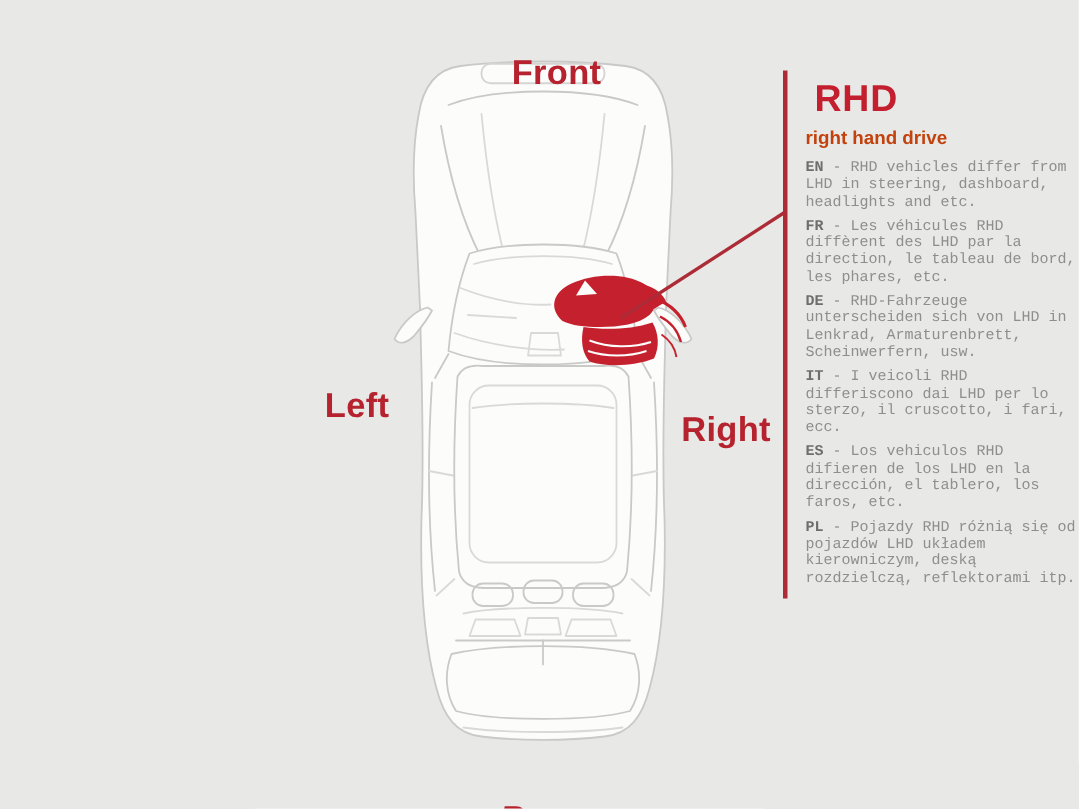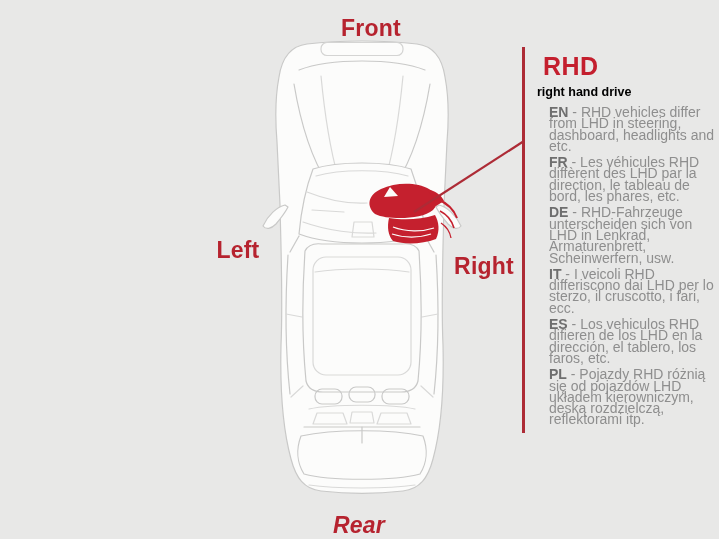--- a/index.html
+++ b/index.html
@@ -13,20 +13,21 @@
   .car-svg{position:absolute;left:0;top:0;width:719px;height:539px;}
 
   .dir-label{
     position:absolute;
     transform:translateX(-50%);
     font-weight:bold;
     font-size:23px;
     letter-spacing:.2px;
     color:#b6232f;
     white-space:nowrap;
+    margin-top:20px;
   }
   .label-front{left:371px;top:15px;}
   .label-left{left:238px;top:237px;}
   .label-right{left:484px;top:253px;}
   .label-rear{left:359px;top:512px;font-style:italic;}
 
   .callout{
     position:absolute;
     left:522px;top:47px;
     width:182px;
@@ -38,27 +39,28 @@
     font-size:25px;
     line-height:1.0;
     font-weight:bold;
     color:#c41f2e;
     letter-spacing:.5px;
   }
   .callout-subtitle{
     margin:1px 0 8px 0;
     font-size:12.5px;
     font-weight:bold;
-    color:#000000;
+    color:#c2410c;
   }
   .lang{
-    margin:0 0 5px 12px;
-    font-size:14px;
+    margin:0 0 5px 0;
+    font-size:10px;
     line-height:11.3px;
     color:#8e8e8e;
+    font-family:Liberation Mono, monospace;
   }
   .lang b{color:#6e6e6e;font-weight:bold;}
 </style>
 </head>
 <body>
 
 <div class="canvas">
 
   <svg class="car-svg" viewBox="0 0 719 539" xmlns="http://www.w3.org/2000/svg">
 

